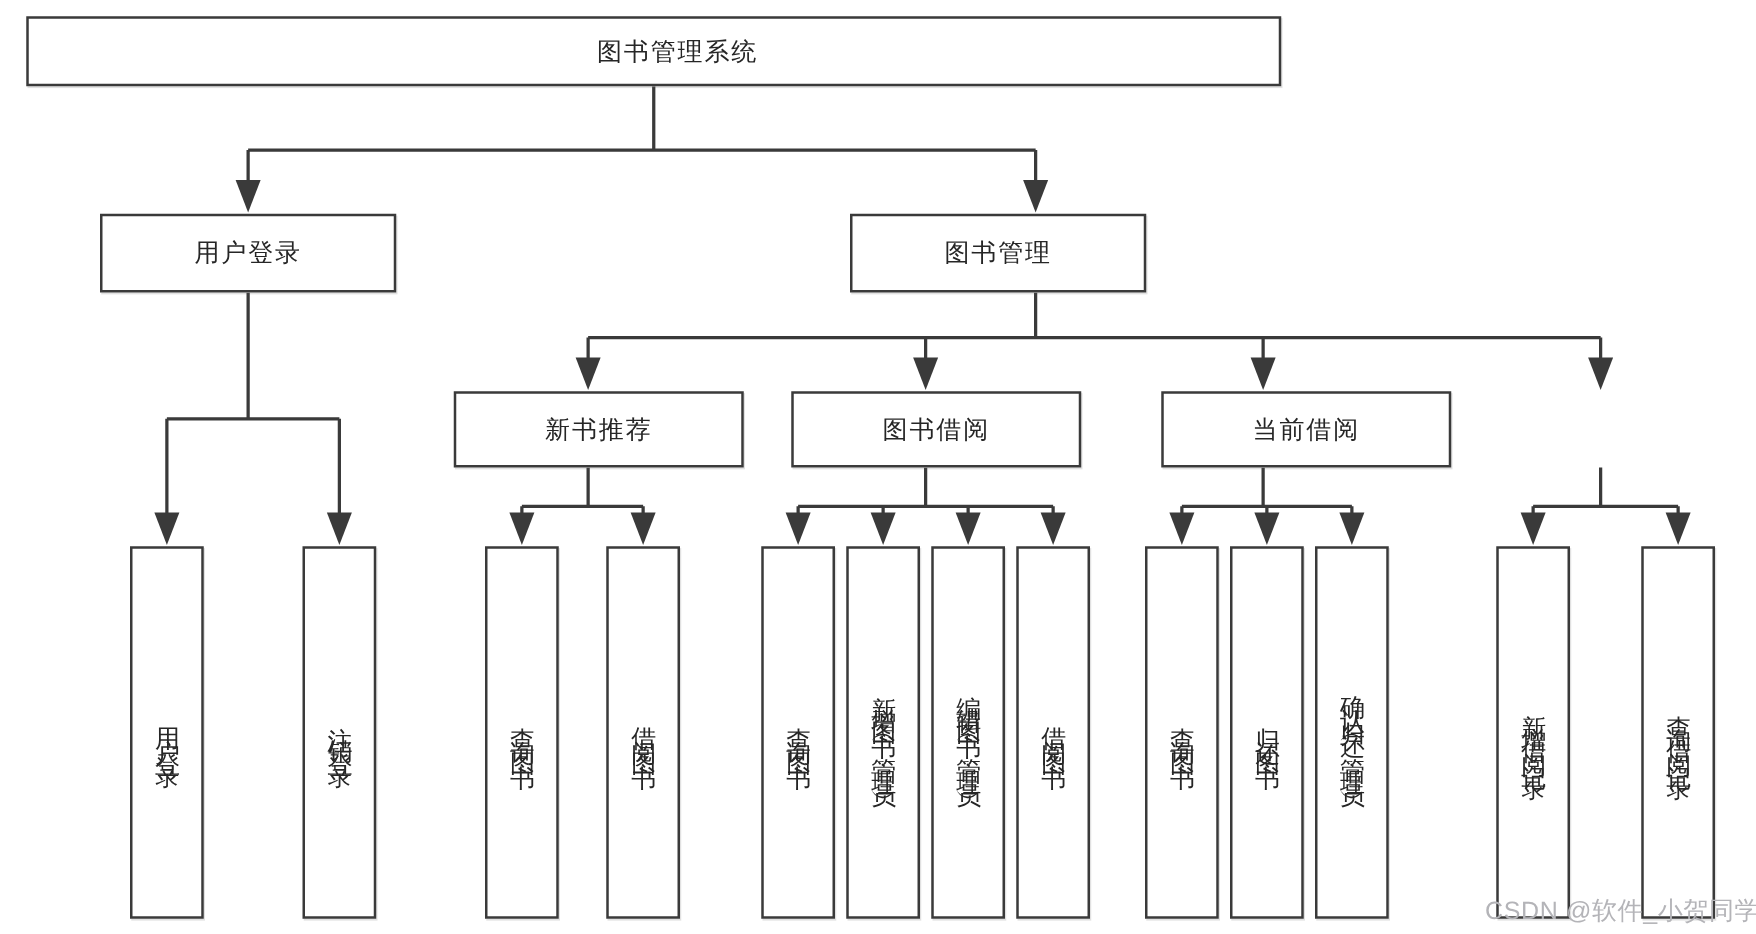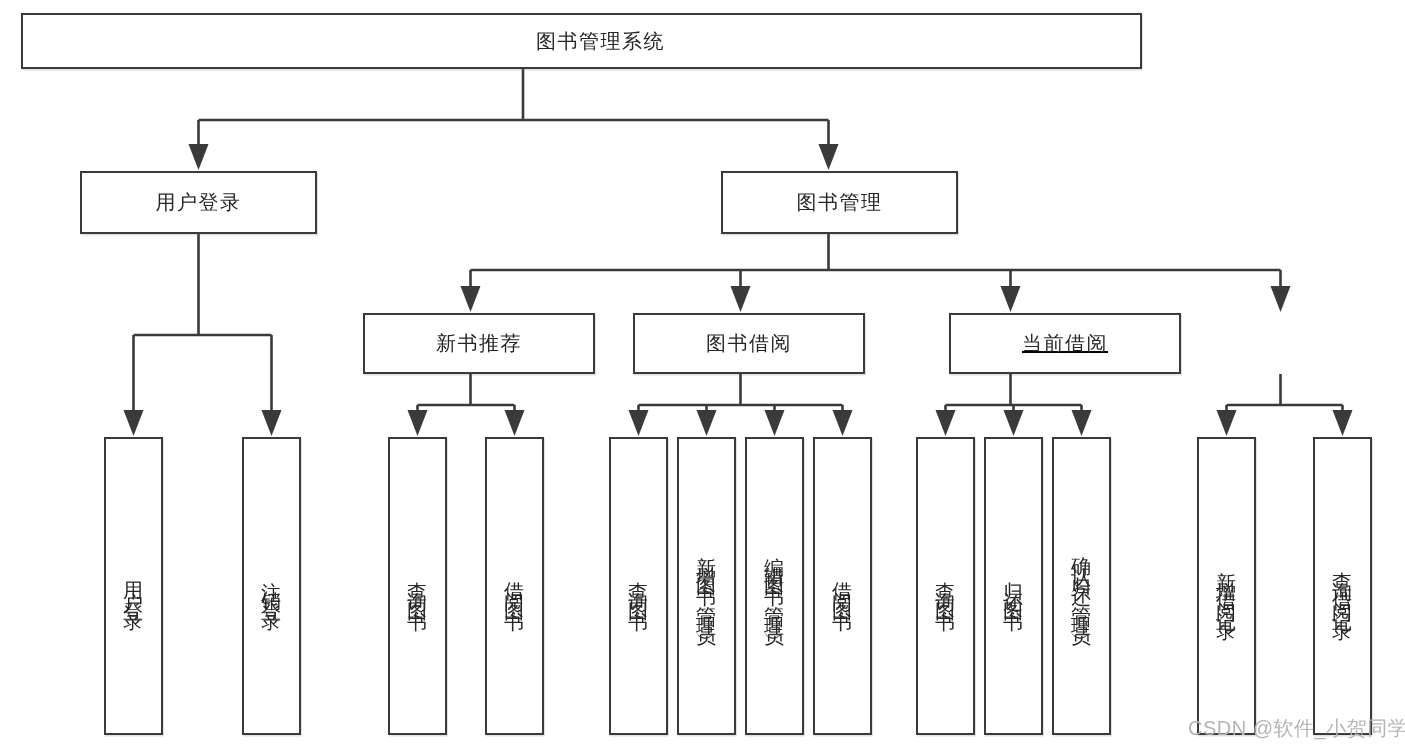--- a/index.html
+++ b/index.html
@@ -12,29 +12,29 @@
     position:absolute; box-sizing:border-box; background:#ffffff;
     border:2.5px solid #3a3a3a; display:flex; align-items:center; justify-content:center;
     box-shadow:1px 1.5px 0 rgba(90,90,90,0.18);
   }
   .box .lbl { font-size:20px; color:#262626; letter-spacing:1.5px; white-space:nowrap; }
   .leaf .lbl {
     writing-mode:vertical-rl; text-orientation:mixed;
     font-size:20px; letter-spacing:10px; color:#262626; line-height:1;
   }
   
-  .n-root { left:21px; top:13px; width:1121px; height:56px;padding-left:38px; }
+  .n-root { left:21px; top:13px; width:1004px; height:56px;padding-left:38px; }
   
   .n-user-login { left:80px;  top:171px; width:237px; height:63px; }
-  .n-book-mgmt  { left:721px; top:171px; width:237px; height:63px; }
+  .n-book-mgmt  { left:680px; top:171px; width:237px; height:63px; }
   
   .n-l3 { top:313px; width:232px; height:61px; }
   .n-nbr { left:363px; }
   .n-bb  { left:633px;justify-content:center; }
-  .n-cb  { left:949px;text-decoration:underline; }
+  .n-cb  { left:929px; }
   .n-br  { left:1173px; }
   
   .leaf { top:437px; width:59px; height:298px; }
   .lf-ul1 { left:104px; }  .lf-ul2 { left:242px; }
   .lf-nbr1 { left:388px; } .lf-nbr2 { left:485px; }
   .lf-bb1 { left:609px; }  .lf-bb2 { left:677px; }  .lf-bb3 { left:745px; }  .lf-bb4 { left:813px; }
   .lf-cb1 { left:916px; }  .lf-cb2 { left:984px; }  .lf-cb3 { left:1052px; }
   .lf-br1 { left:1197px; } .lf-br2 { left:1313px; }
   .watermark {
     position:absolute; left:1188px; top:715px; z-index:5;

